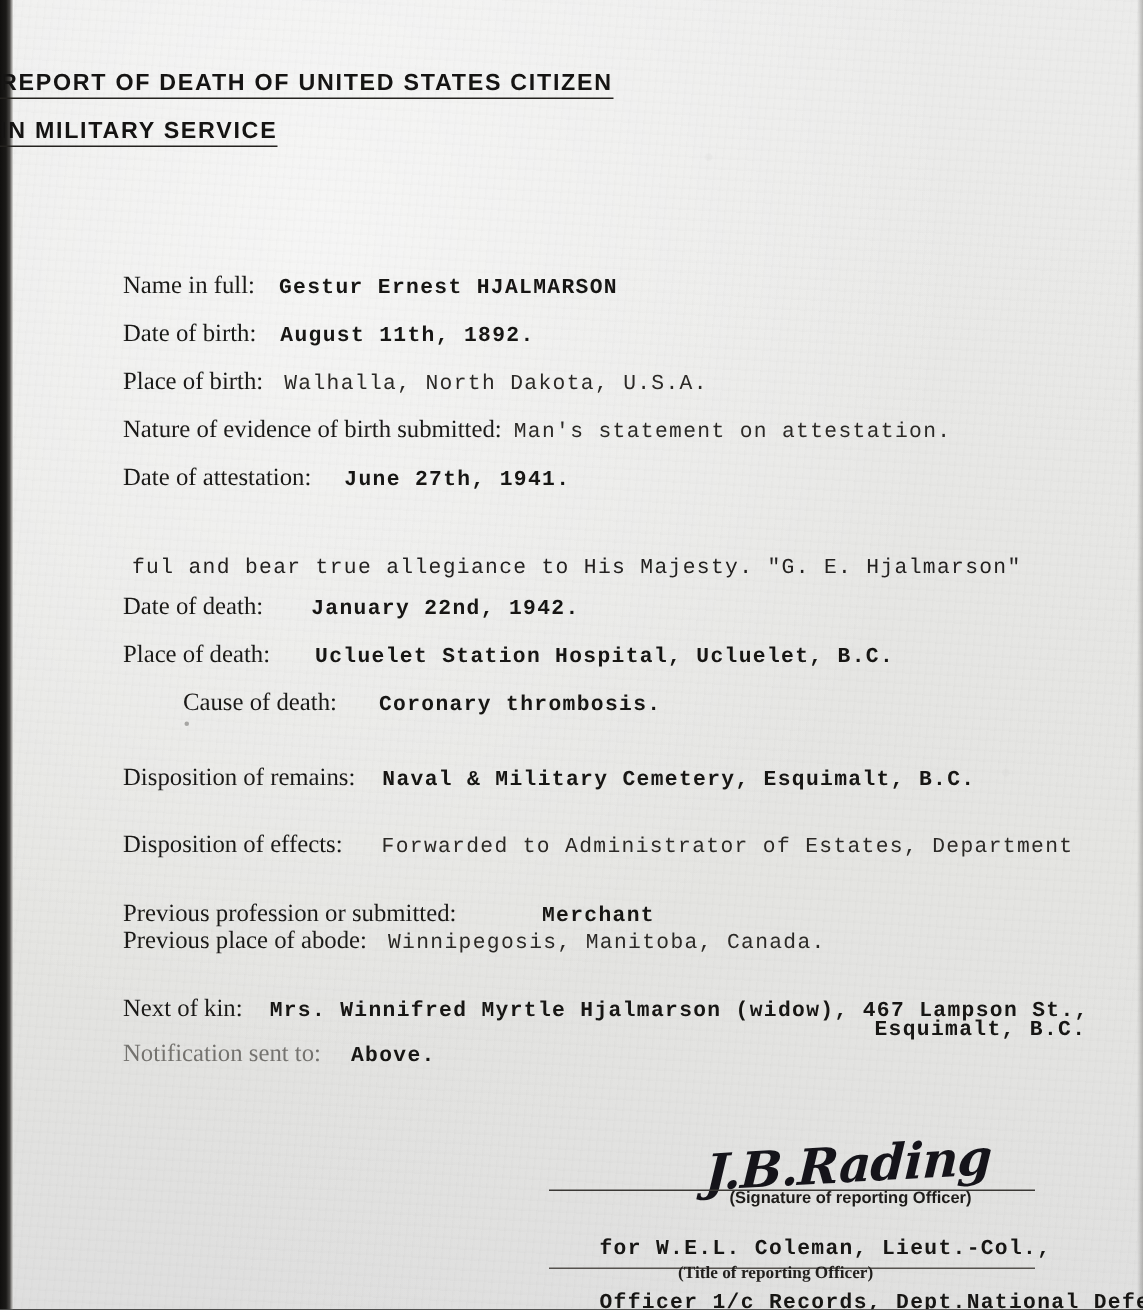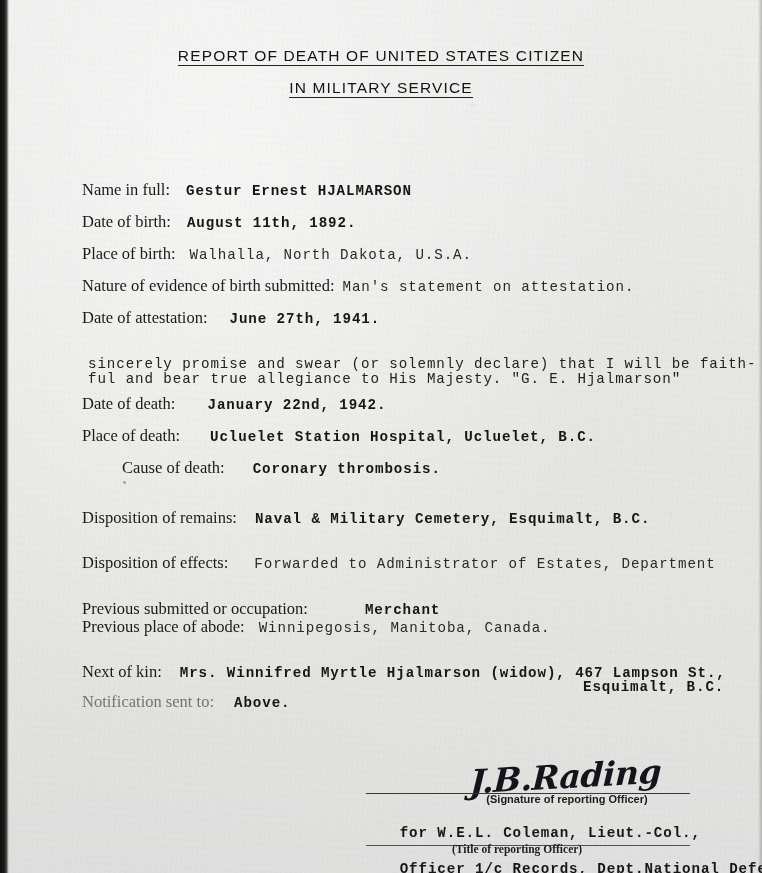--- a/index.html
+++ b/index.html
@@ -44,23 +44,22 @@
   #edge-strip-right {
     position: absolute;
     right: 0; top: 0;
     width: 4px; height: 100%;
     background: linear-gradient(270deg, rgba(120,119,116,0.45) 0%, rgba(214,214,211,0) 100%);
   }
 
   .heading {
     position: absolute;
     width: 100%;
-    text-align: center;
     font-family: "Liberation Sans", "DejaVu Sans", sans-serif;
-    font-weight: normal;
+    font-weight: bold;
     font-size: 15.5px;
     letter-spacing: 1.15px;
     color: #151413;
   }
   .heading span {
     border-bottom: 1.6px solid #24221f;
     padding-bottom: 1px;
   }
   #title-main { top: 47px; }
   #title-sub  { top: 79px; }
@@ -197,21 +196,20 @@
   <div class="row" style="top:276px;text-align:center;">
     <span class="label">Nature of evidence of birth submitted:</span>
     <span class="val light" style="margin-left:4px;">Man's statement on attestation.</span>
   </div>
 
   <div class="row" style="top:308px;">
     <span class="label">Date of attestation:</span>
     <span class="val" style="margin-left:18px;">June 27th, 1941.</span>
   </div>
 
-  <div class="blk" style="left:88px; top:356px; font-weight:normal; color:#232120;">sincerely promise and swear (or solemnly declare) that I will be faith-</div>
   <div class="blk" style="left:88px; top:371px; font-weight:normal; color:#232120;">ful and bear true allegiance to His Majesty. "G. E. Hjalmarson"</div>
 
   <div class="row" style="top:394px;">
     <span class="label">Date of death:</span>
     <span class="val" style="margin-left:28px;">January 22nd, 1942.</span>
   </div>
 
   <div class="row" style="top:426px;">
     <span class="label">Place of death:</span>
     <span class="val" style="margin-left:26px;">Ucluelet Station Hospital, Ucluelet, B.C.</span>
@@ -227,21 +225,21 @@
     <span class="label">Disposition of remains:</span>
     <span class="val" style="margin-left:14px;">Naval &amp; Military Cemetery, Esquimalt, B.C.</span>
   </div>
 
   <div class="row" style="top:553px;">
     <span class="label">Disposition of effects:</span>
     <span class="val light" style="margin-left:22px;">Forwarded to Administrator of Estates, Department</span>
   </div>
 
   <div class="row" style="top:599px;">
-    <span class="label">Previous submitted or occupation:</span>
+    <span class="label">Previous profession or submitted:</span>
     <span class="val" style="margin-left:10px;padding-left:43px;">Merchant</span>
   </div>
 
   <div class="row" style="top:617px;">
     <span class="label">Previous place of abode:</span>
     <span class="val light" style="margin-left:10px;">Winnipegosis, Manitoba, Canada.</span>
   </div>
 
   <div class="row" style="top:662px;">
     <span class="label">Next of kin:</span>

